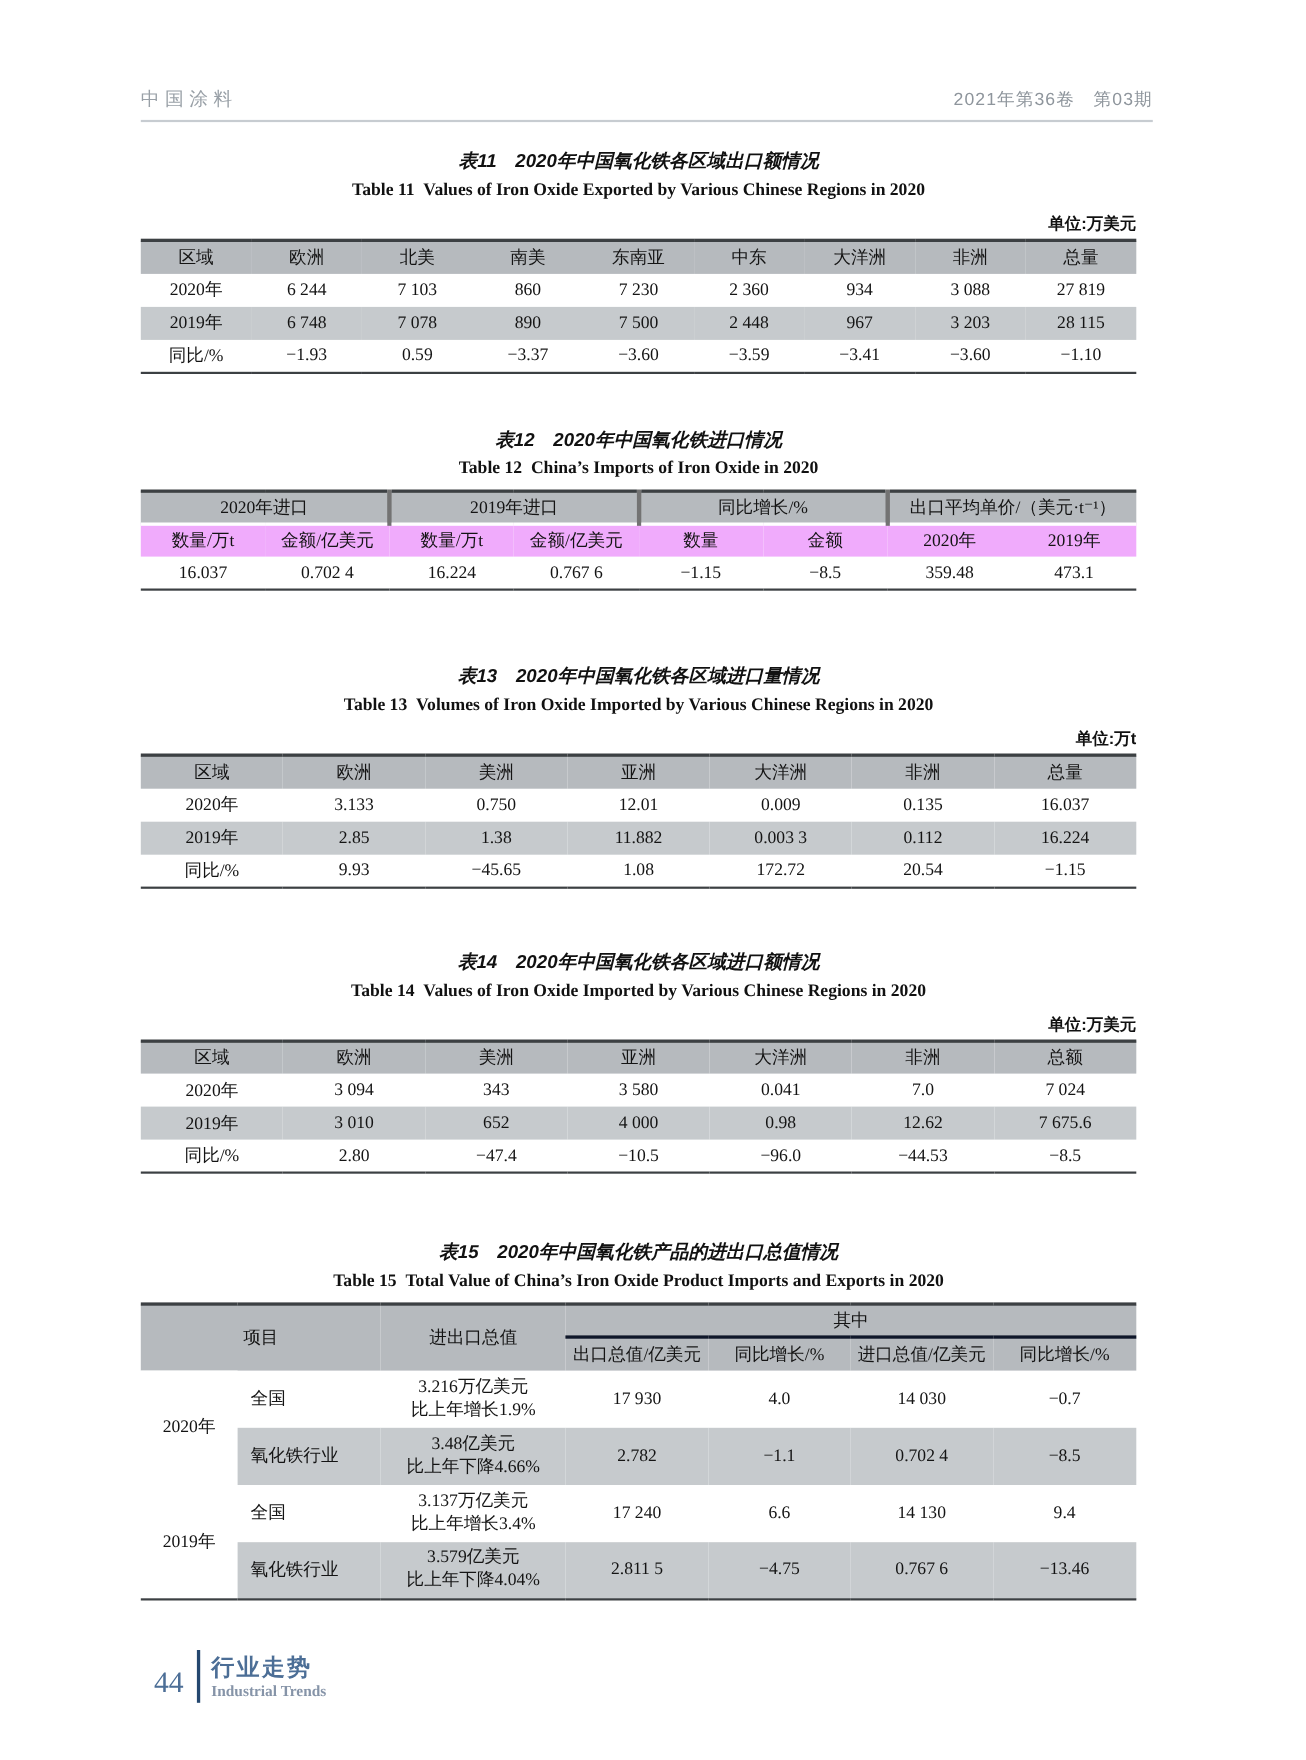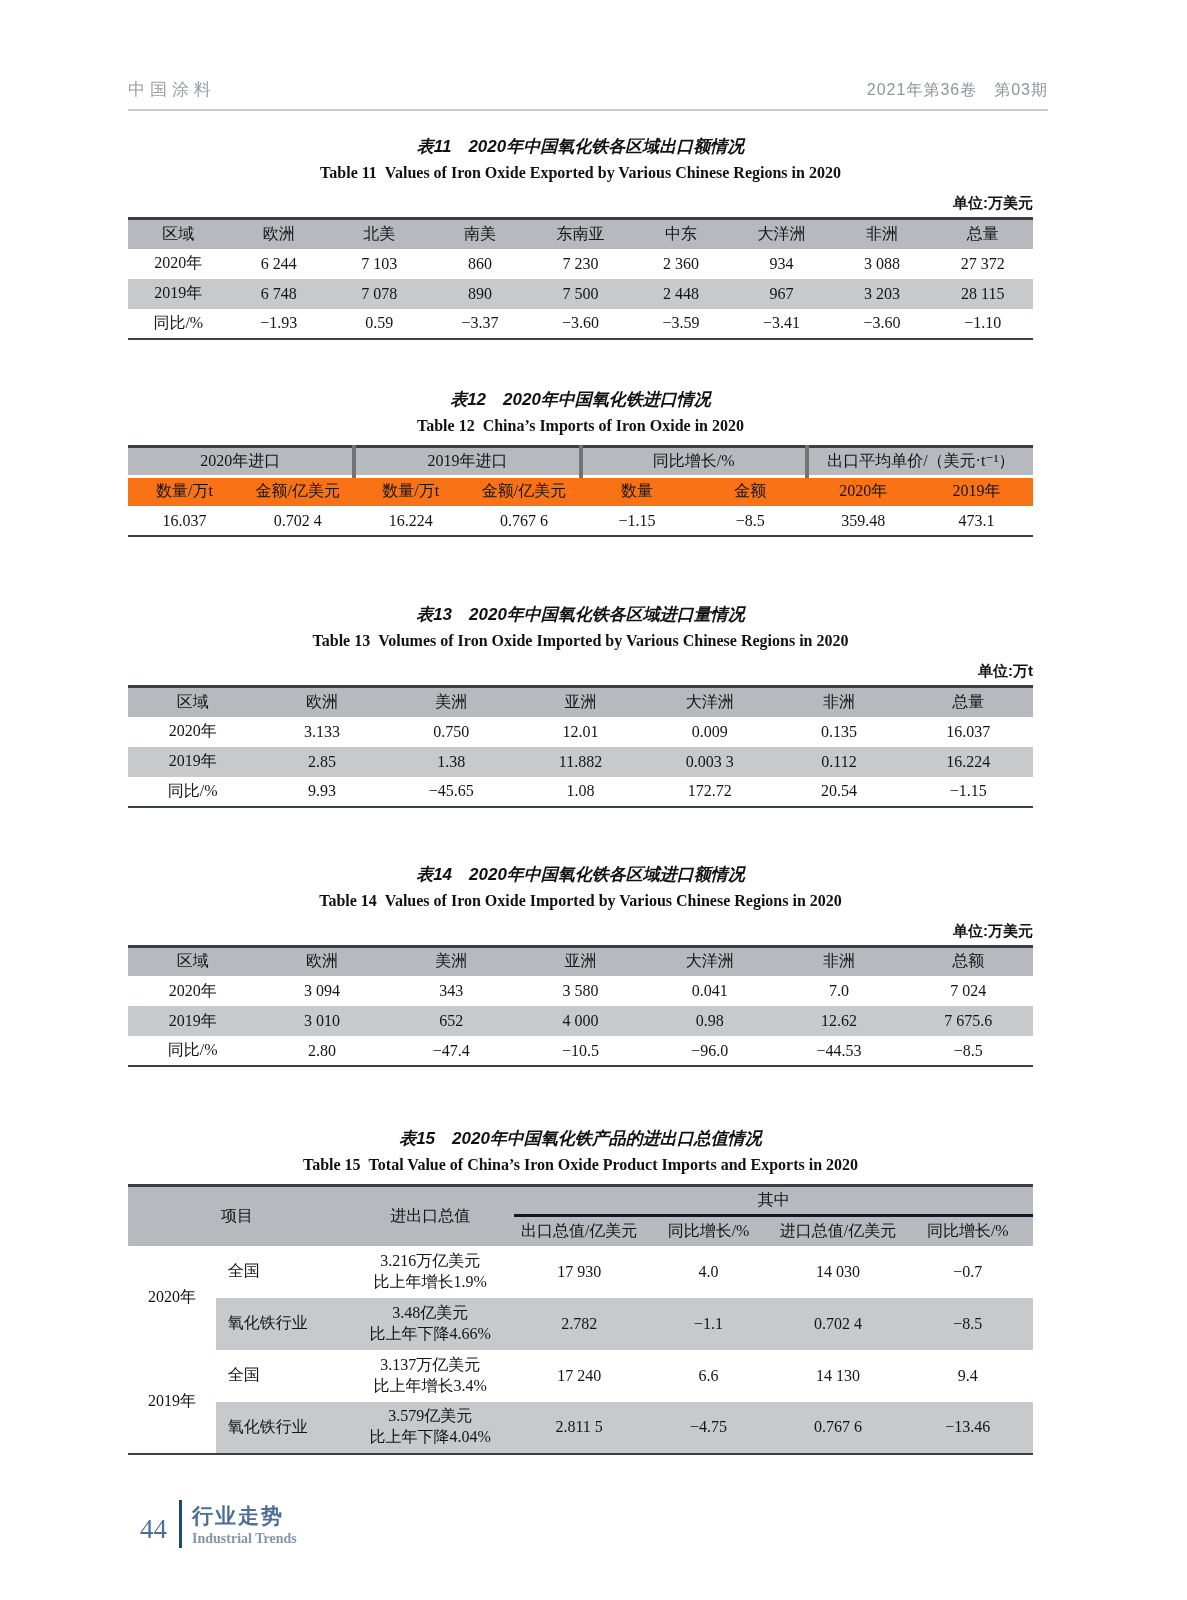--- a/index.html
+++ b/index.html
@@ -69,21 +69,21 @@
   table.data-table th, table.data-table td {
     font-weight:normal; text-align:center;
     height:30px; padding:1px 3px;
     vertical-align:middle;
   }
   table.data-table thead th { background:#b6babe; }
   table.data-table tbody tr.alt td { background:#c6cacd; }
   
   .t12 .grp-row th { background:#b6babe; border-bottom:3px solid #ffffff; }
   .t12 .gsep { border-left:4px solid #737373; }
-  .t12 .sub-row th { background:#f97316; }
+  .t12 .sub-row th { background:#f0abfc; }
   
   .t15 thead th { background:#b6babe; }
   .t15 .among { border-bottom:3px solid #0f172a; }
   .t15 tbody td { height:52px; }
   .t15 tbody tr.shade td { background:#c6cacd; }
   .t15 tbody td.year { background:#ffffff; }
   .t15 td.sector { text-align:left; padding-left:12px; }
   .t15 td.total { line-height:1.3; }
   
   .page-footer {
@@ -139,21 +139,21 @@
           <tbody>
             <tr>
               <td>2020年</td>
               <td>6 244</td>
               <td>7 103</td>
               <td>860</td>
               <td>7 230</td>
               <td>2 360</td>
               <td>934</td>
               <td>3 088</td>
-              <td>27 372</td>
+              <td>27 819</td>
             </tr>
             <tr class="alt">
               <td>2019年</td>
               <td>6 748</td>
               <td>7 078</td>
               <td>890</td>
               <td>7 500</td>
               <td>2 448</td>
               <td>967</td>
               <td>3 203</td>

